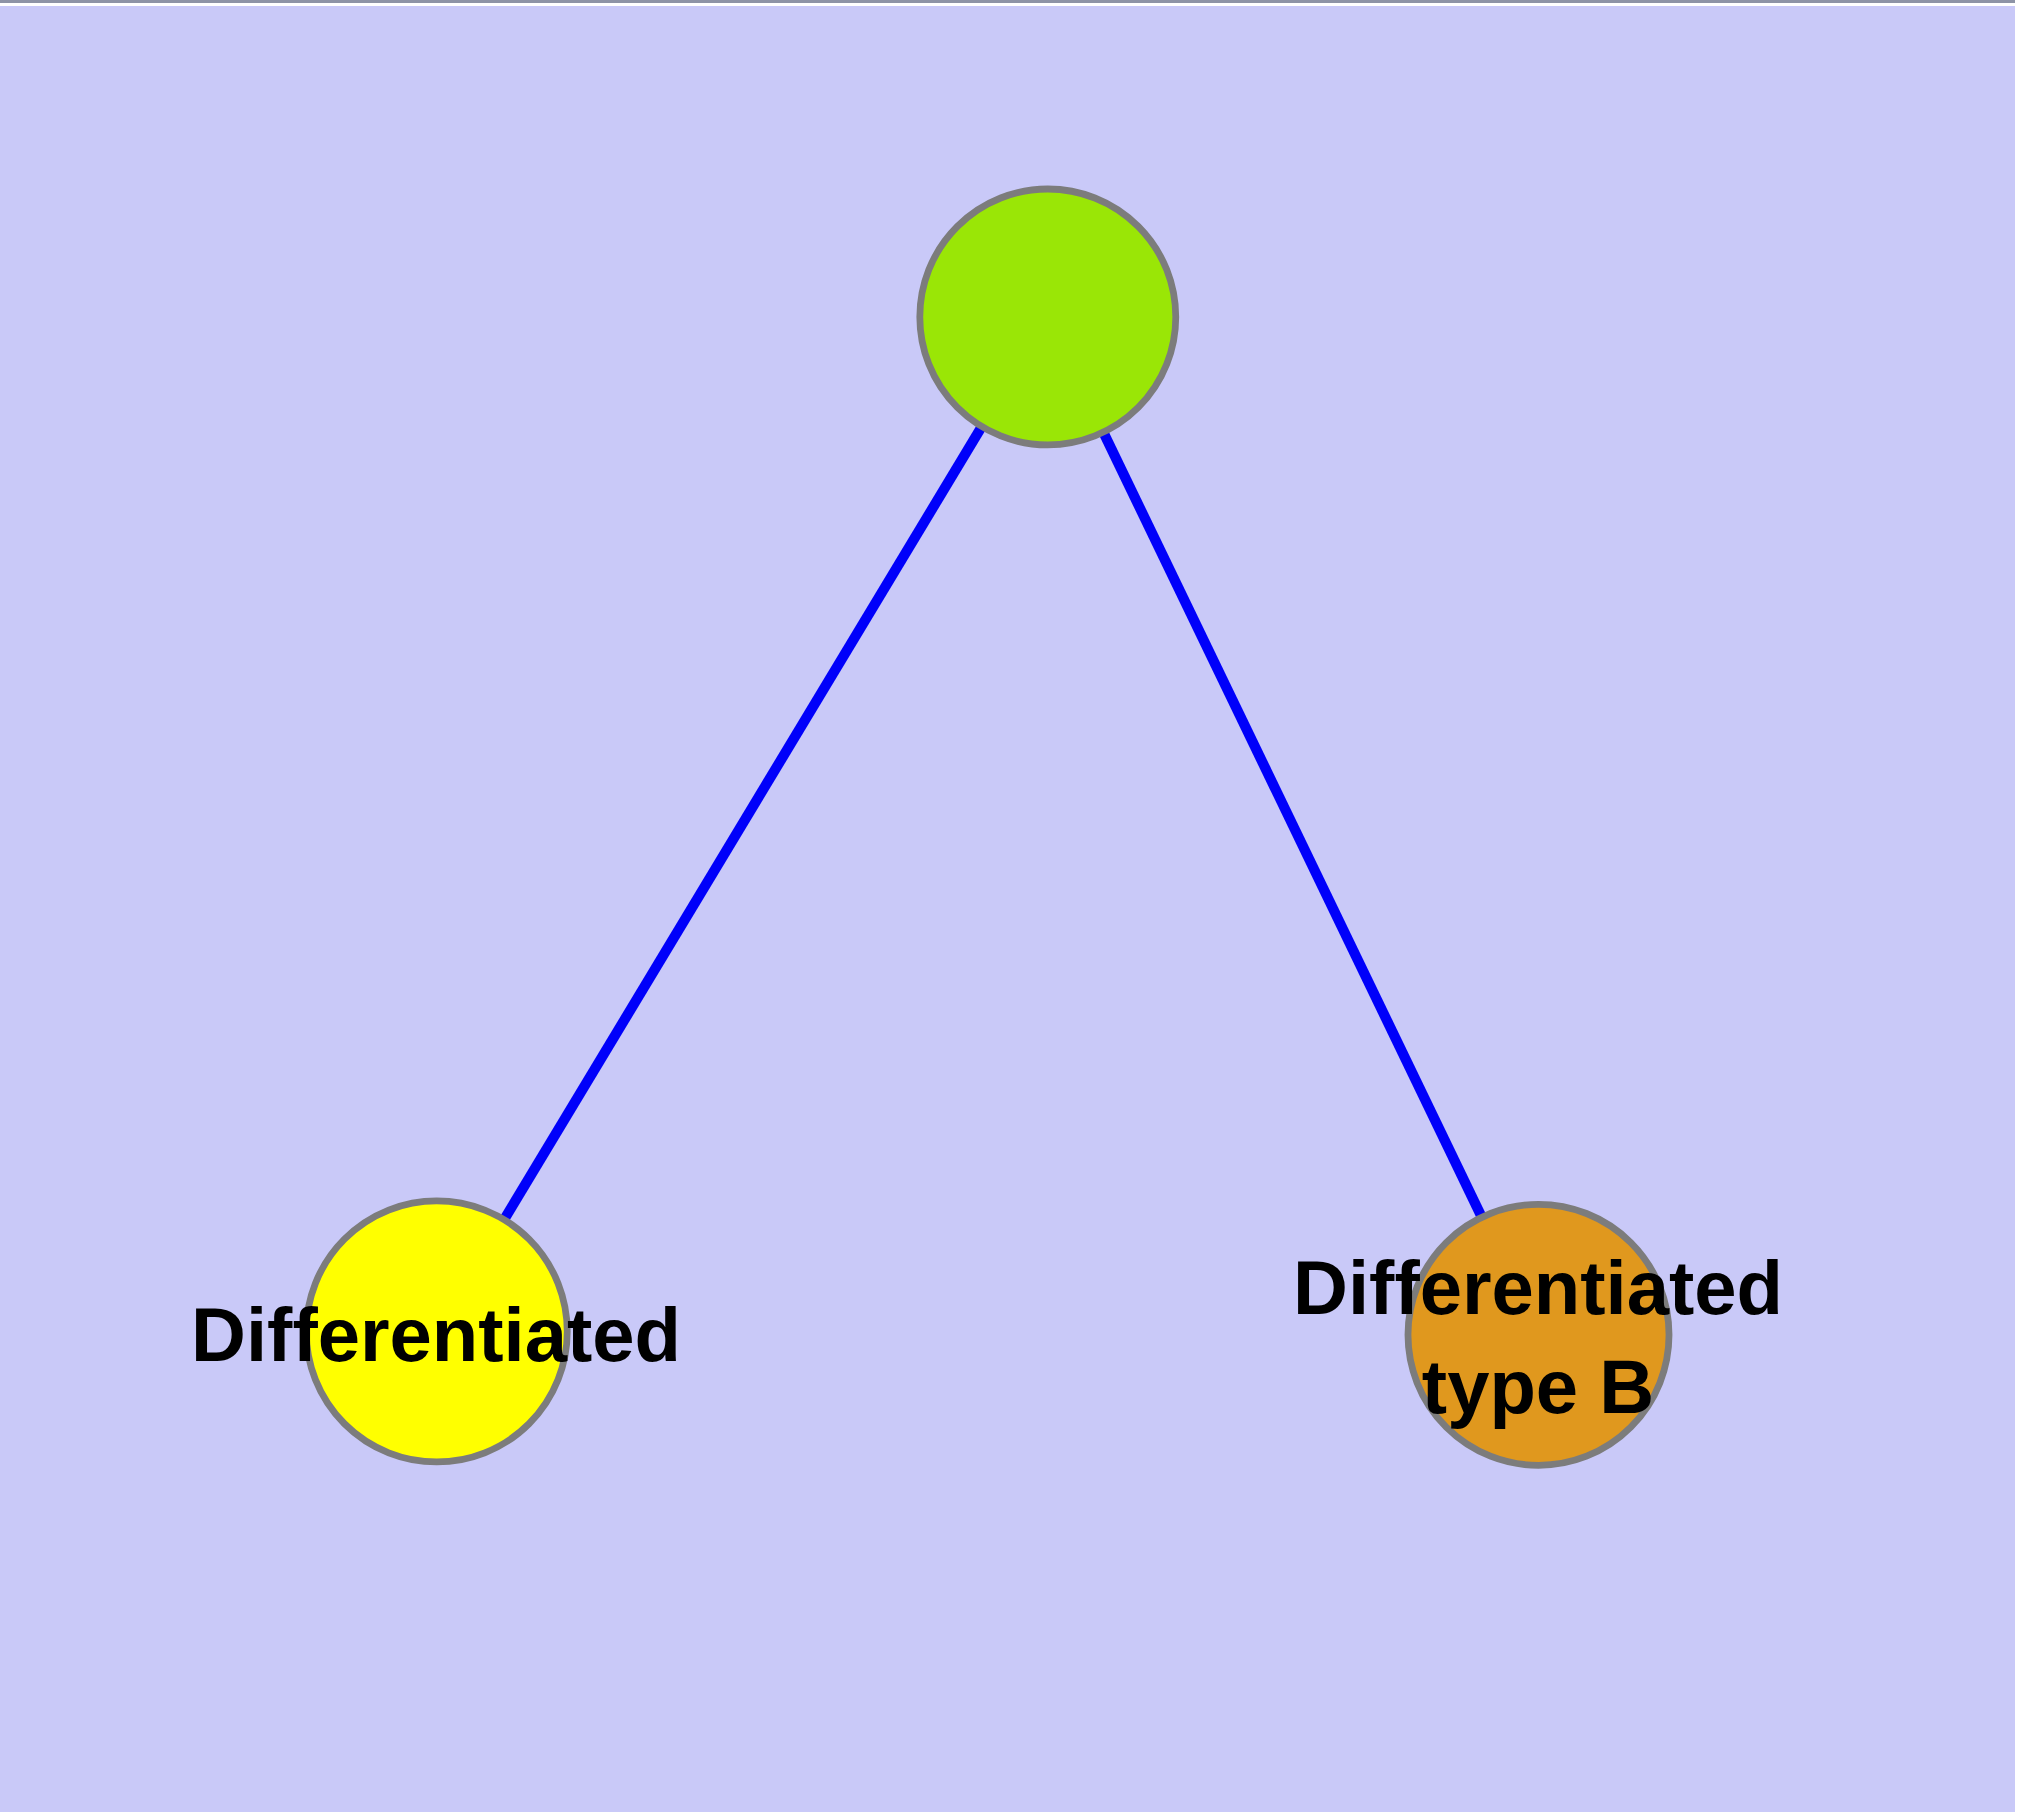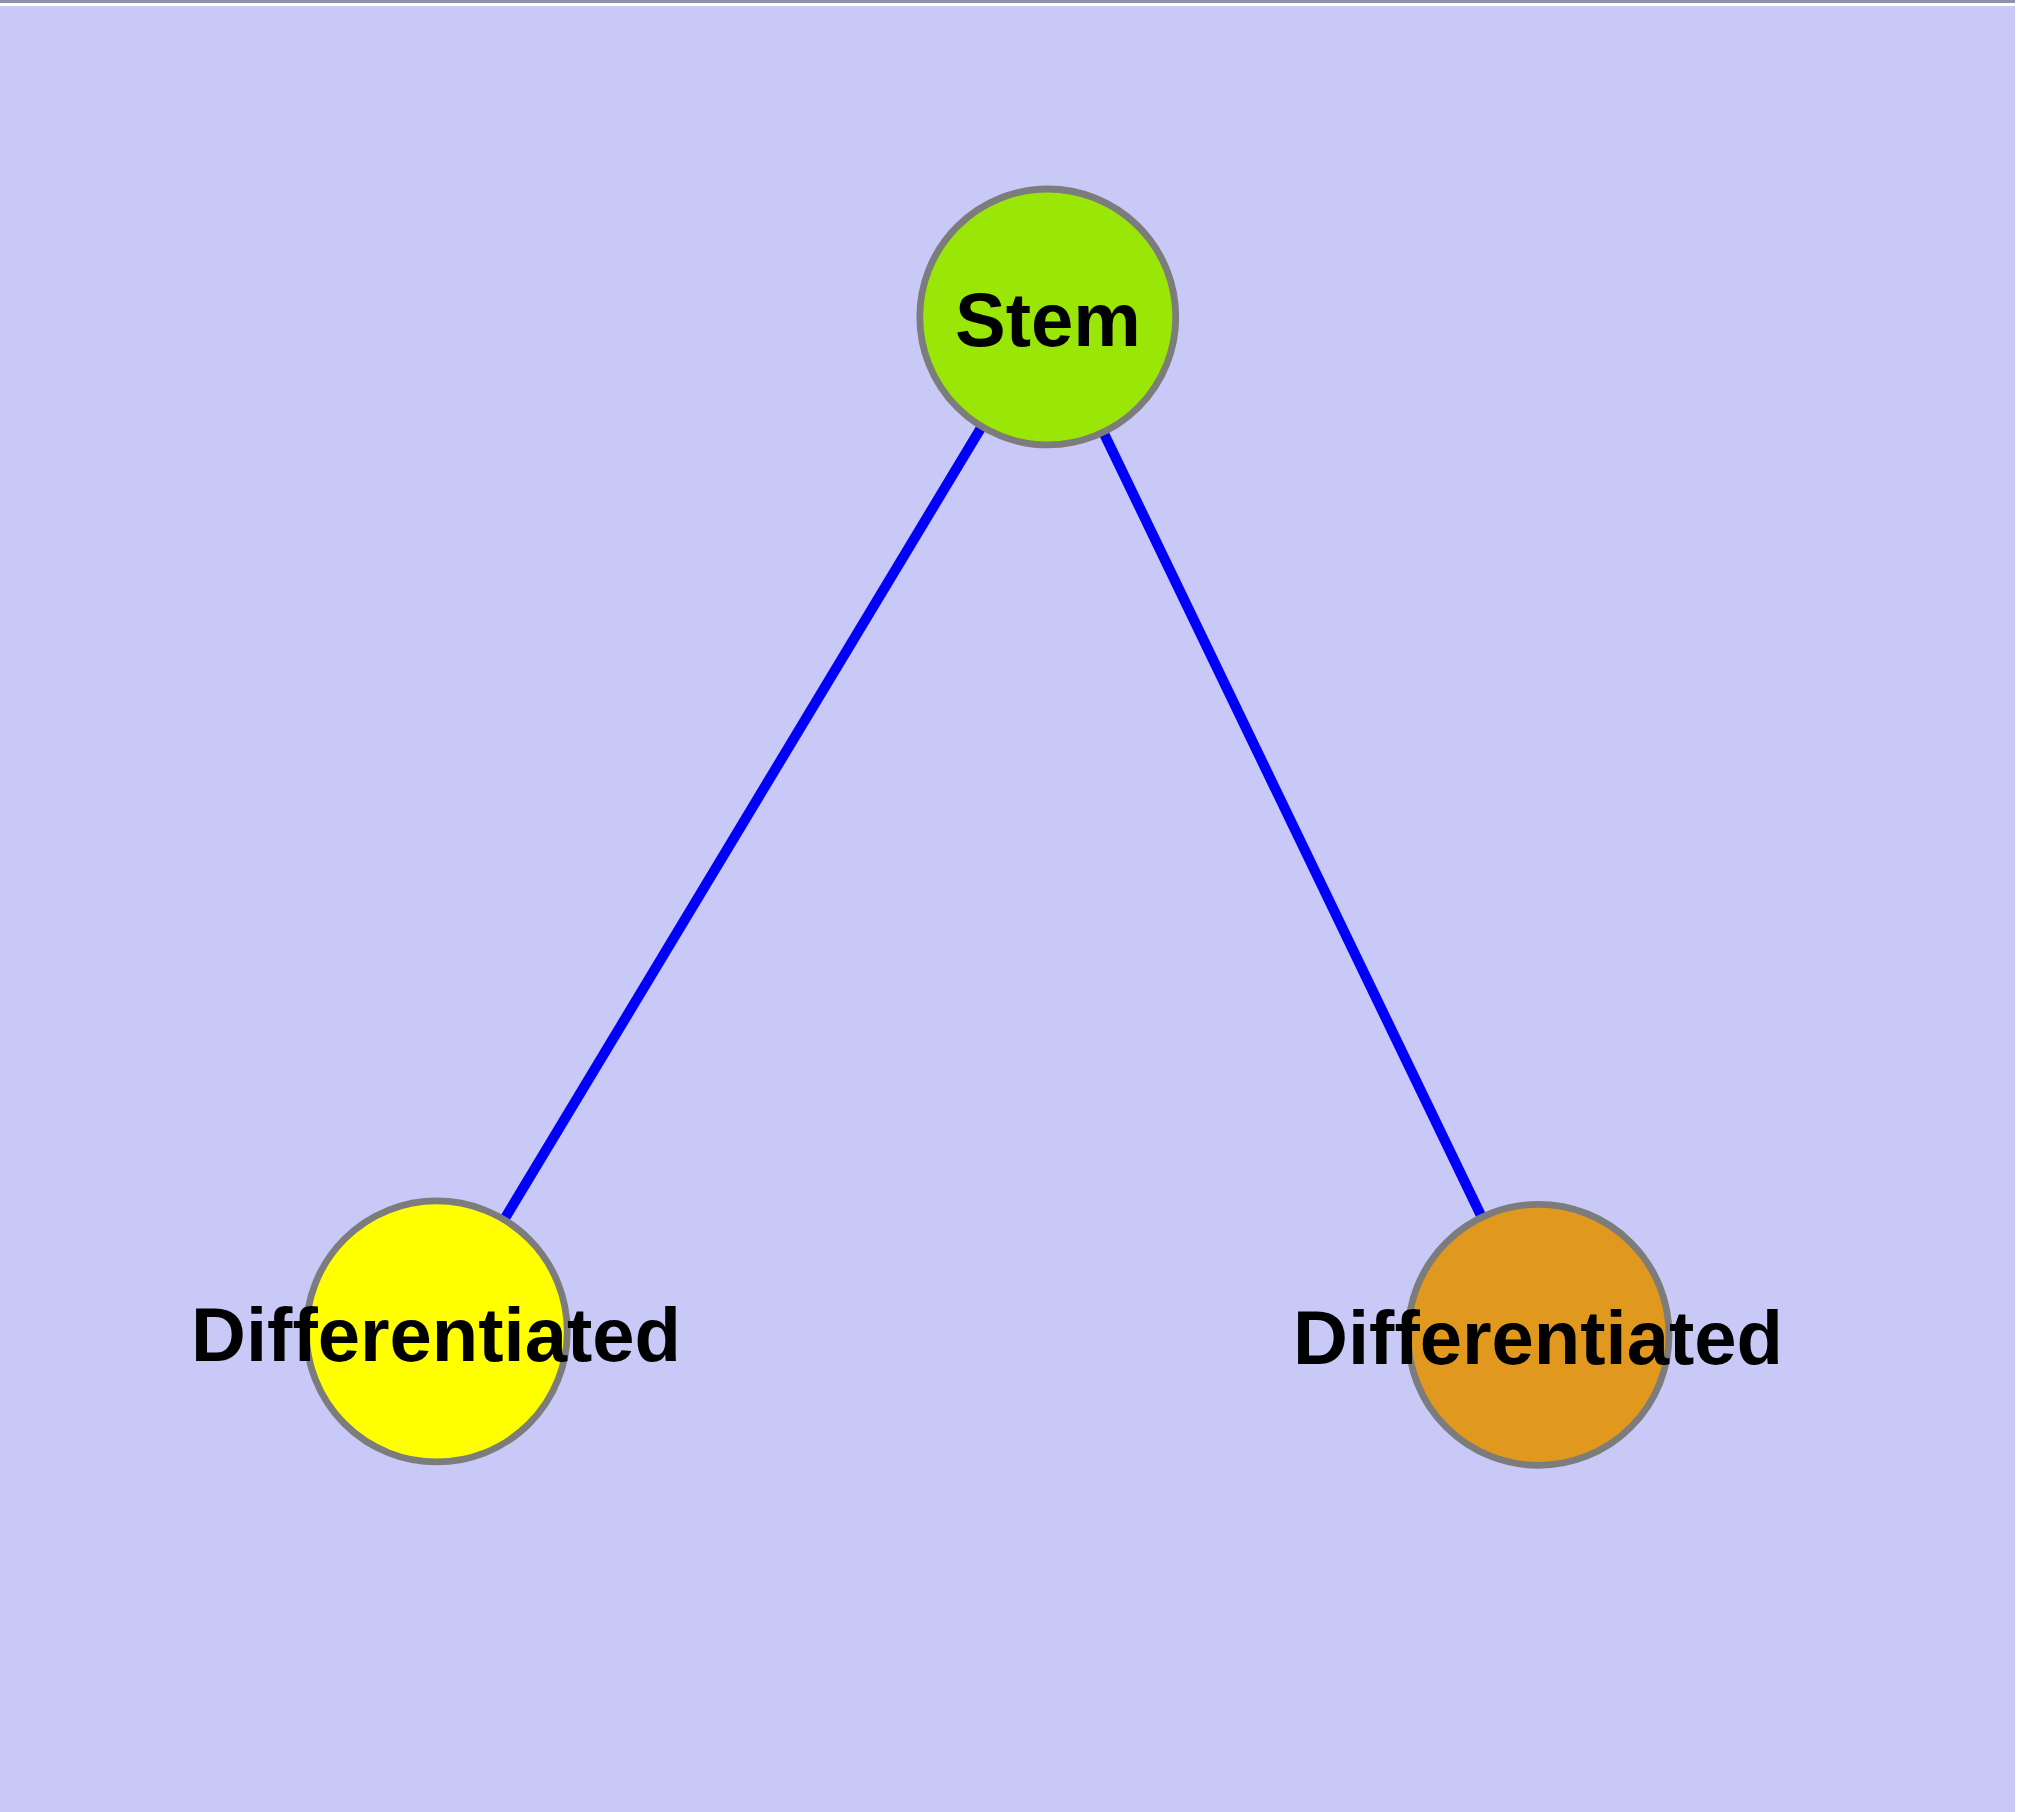--- a/index.html
+++ b/index.html
@@ -77,28 +77,28 @@
     <svg viewBox="0 0 2384 2138">
 
       <line x1="1236" y1="374" x2="515" y2="1571" stroke-width="12" stroke-linecap="butt" stroke="#0000fa"></line>
       <line x1="1236" y1="374" x2="1815" y2="1575" stroke-width="12" stroke-linecap="butt" stroke="#0000fa"></line>
 
       <circle cx="1236" cy="374" r="151" stroke-width="8" fill="#9ae606" stroke="#7c7c7c"></circle>
       <circle cx="515" cy="1571" r="154" stroke-width="8" fill="#ffff00" stroke="#7c7c7c"></circle>
       <circle cx="1815" cy="1575" r="154" stroke-width="8" fill="#e0981e" stroke="#7c7c7c"></circle>
     </svg>
 
-    <div class="node-label" style="left: 1048px; top: 319px; color: rgb(0, 0, 0);">Stem</div>
 
     <div class="node-label" style="left: 436px; top: 1334px; color: rgb(0, 0, 0);">
       <div>Differentiated</div>
     </div>
 
     <div class="node-label" style="left: 1538px; top: 1337px; color: rgb(0, 0, 0);">
       <div>Differentiated</div>
+      <div>type B</div>
     </div>
   </div>
 
   <div class="top-strip">
     <div class="hairline" style="background-color: rgb(141, 147, 166);"></div>
   </div>
   <div class="right-strip"></div>
 
 </div>
 

